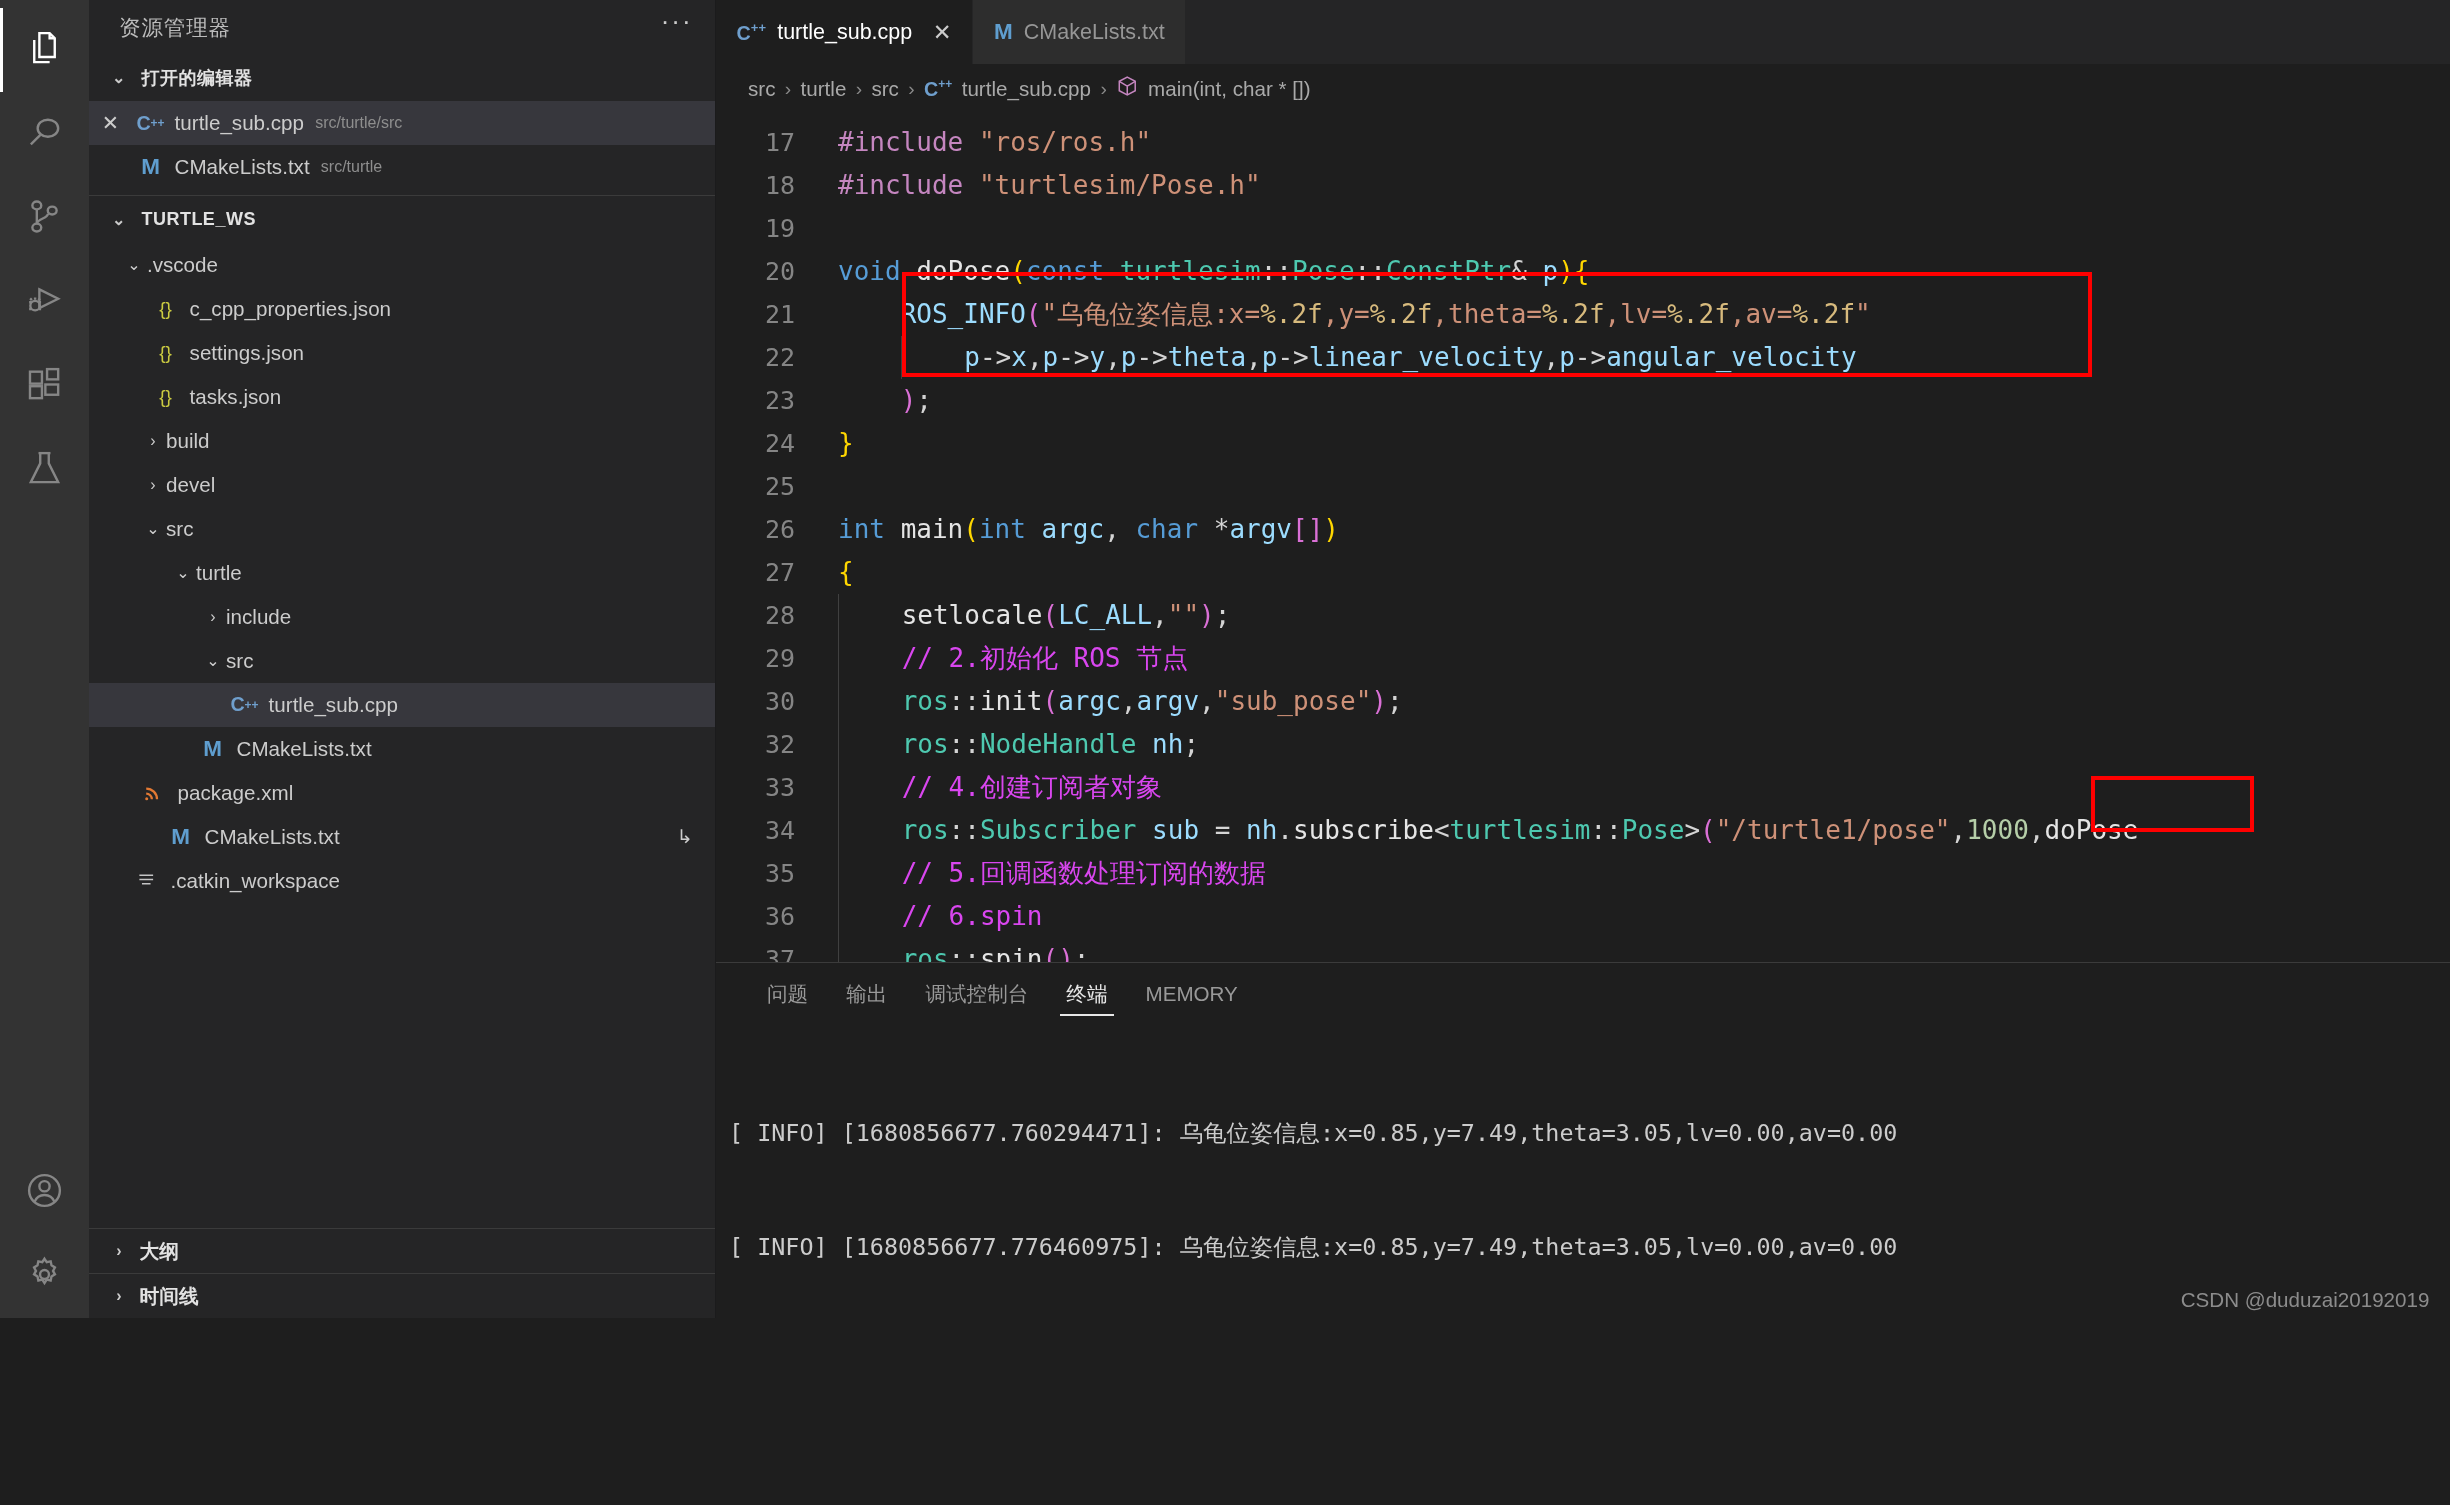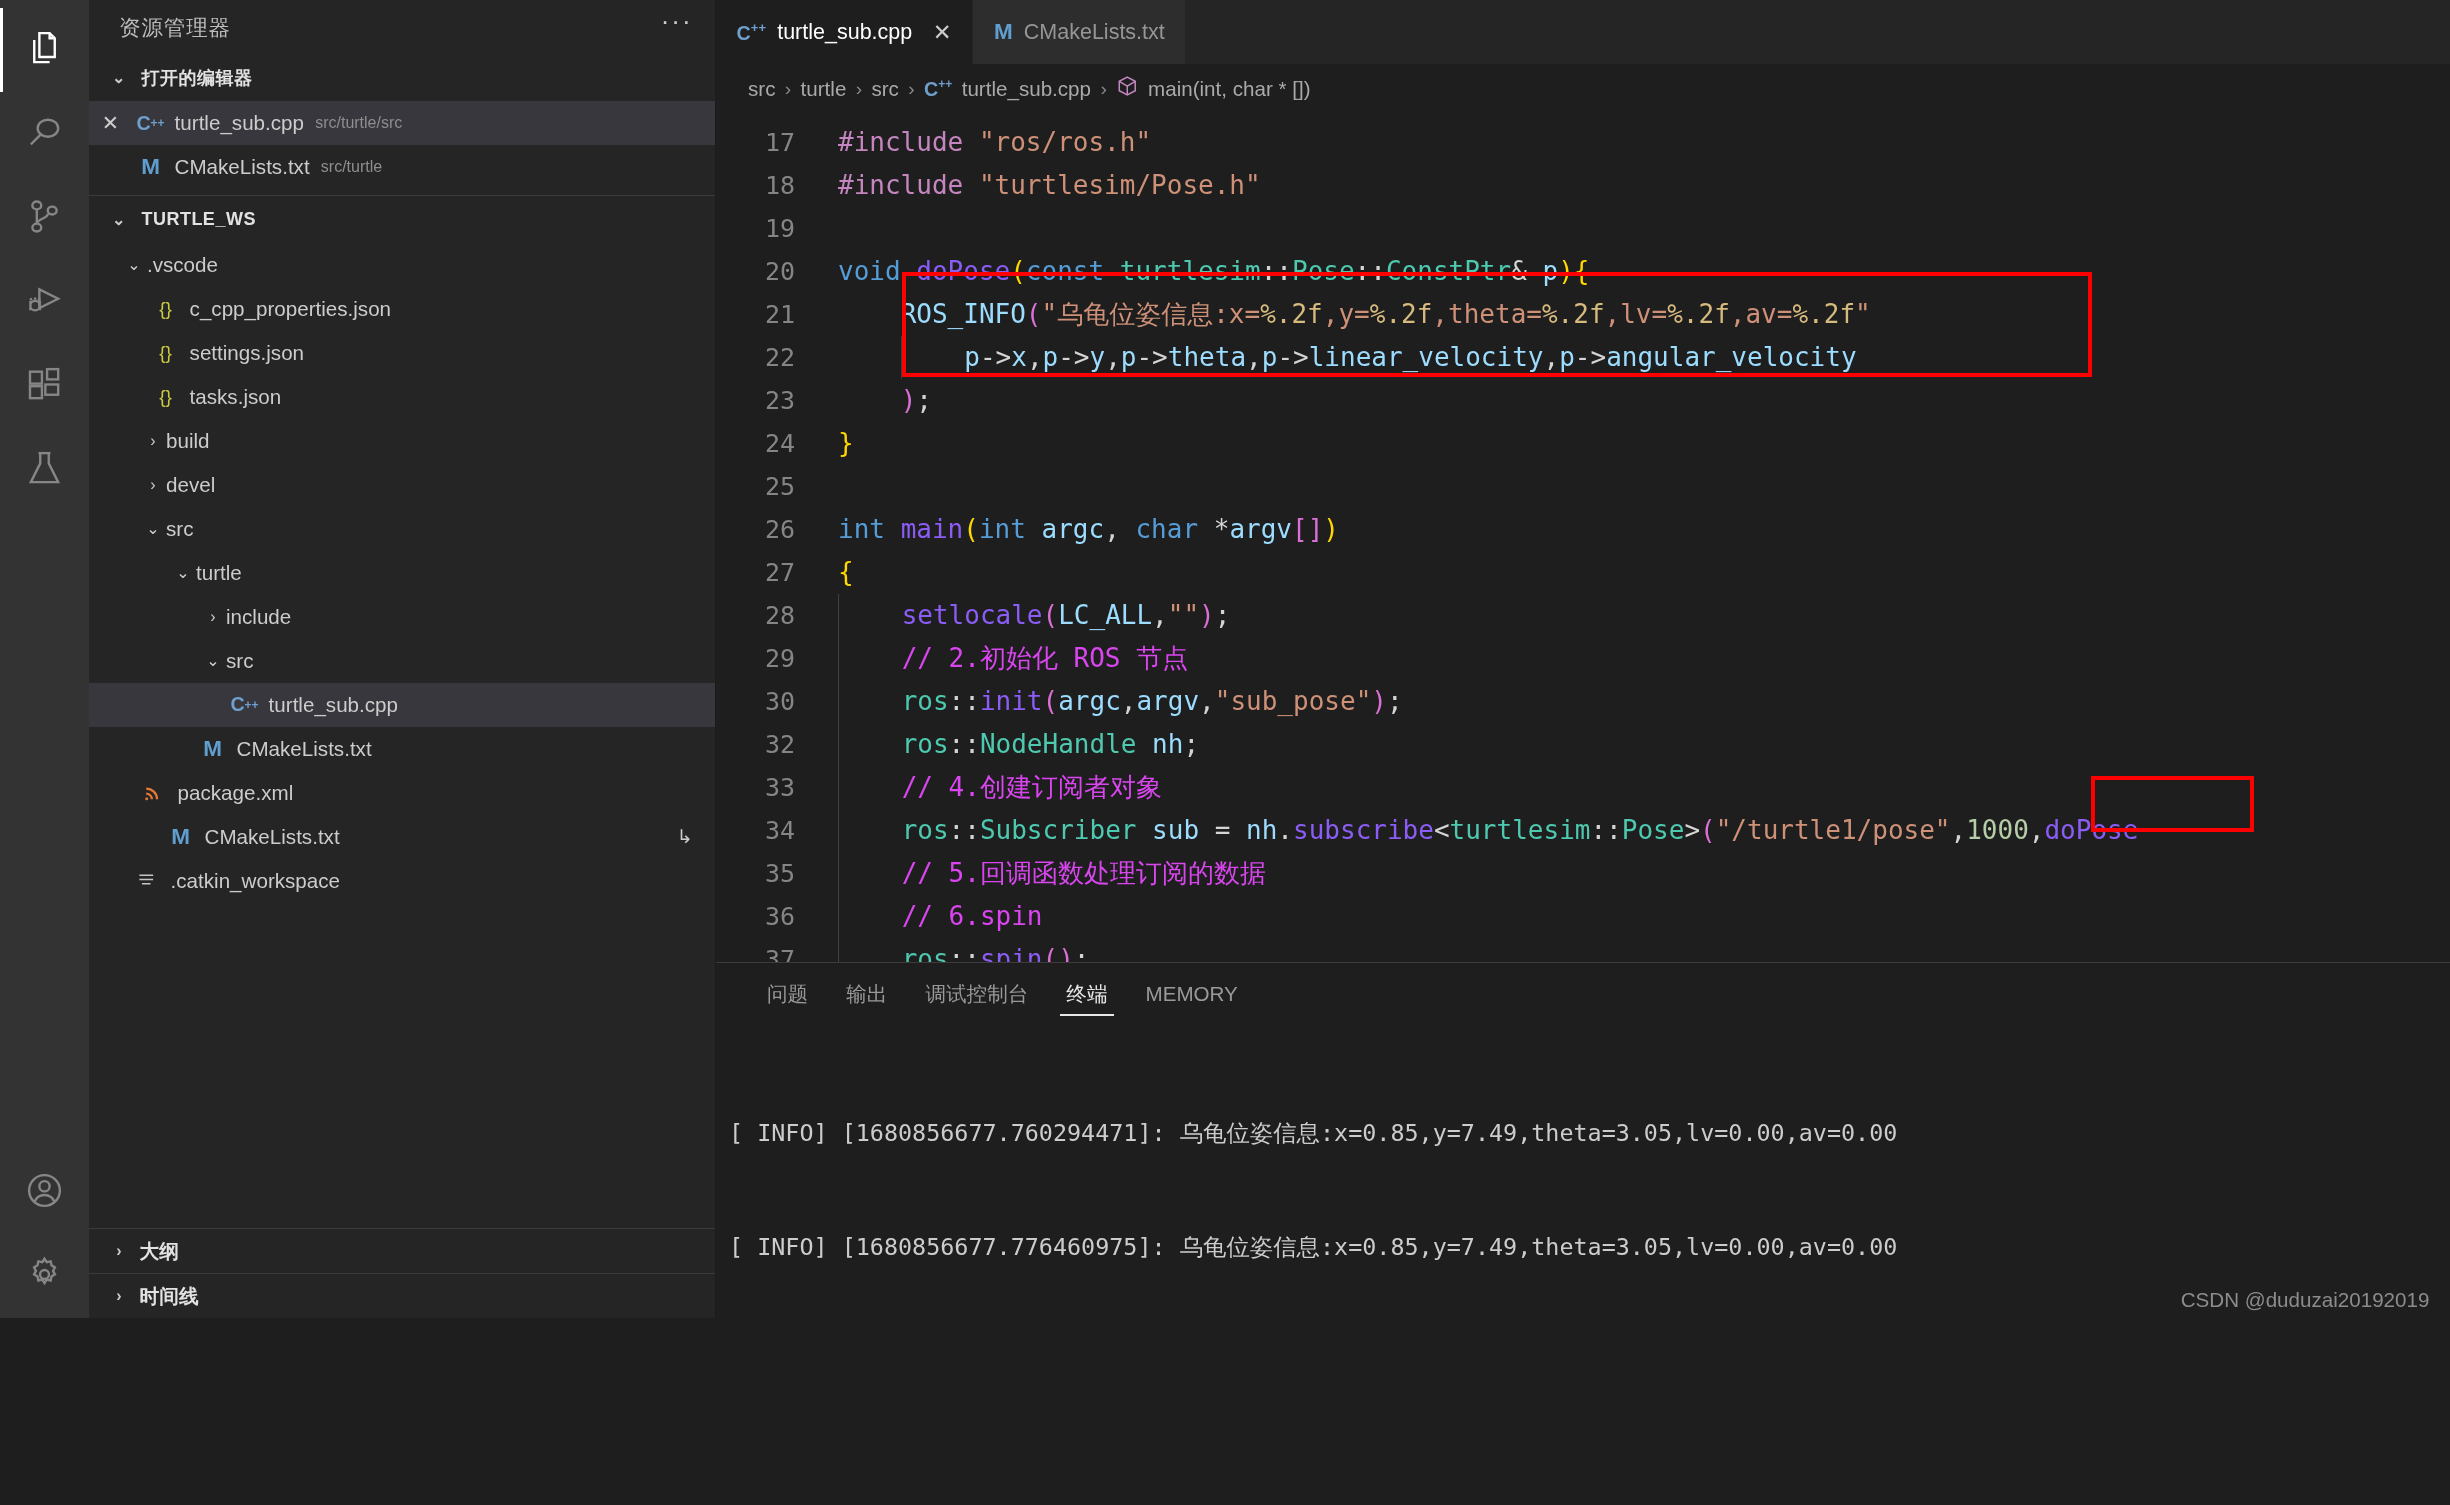--- a/index.html
+++ b/index.html
@@ -126,21 +126,21 @@
   }
   .code { flex: 1; white-space: pre; }
   .guide {
     display:inline-block; width: 0; border-left: 0.9px solid #404040;
     height: 43px; vertical-align: top;
   }
   
   .t-key      { color: #569cd6; }
   .t-ctrl     { color: #c586c0; }
   .t-type     { color: #4ec9b0; }
-  .t-func     { color: #8b5cf6; }
+  .t-func     { color: #e5e5e5; }
   .t-str      { color: #ce9178; }
   .t-num      { color: #b5cea8; }
   .t-com      { color: #d946ef; }
   .t-var      { color: #9cdcfe; }
   .t-plain    { color: #d4d4d4; }
   .t-pre      { color: #c586c0; }
   .t-par-y    { color: #ffd700; }
   .t-par-p    { color: #da70d6; }
 
   

